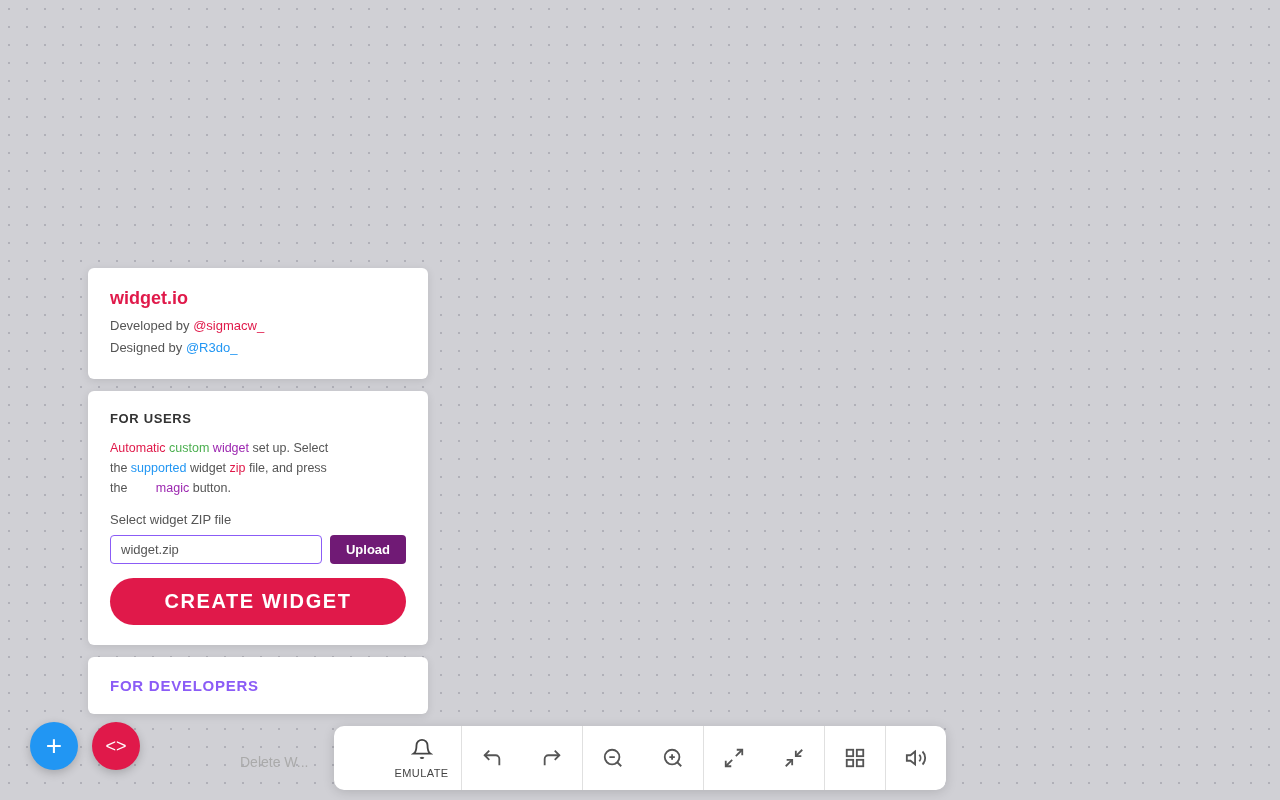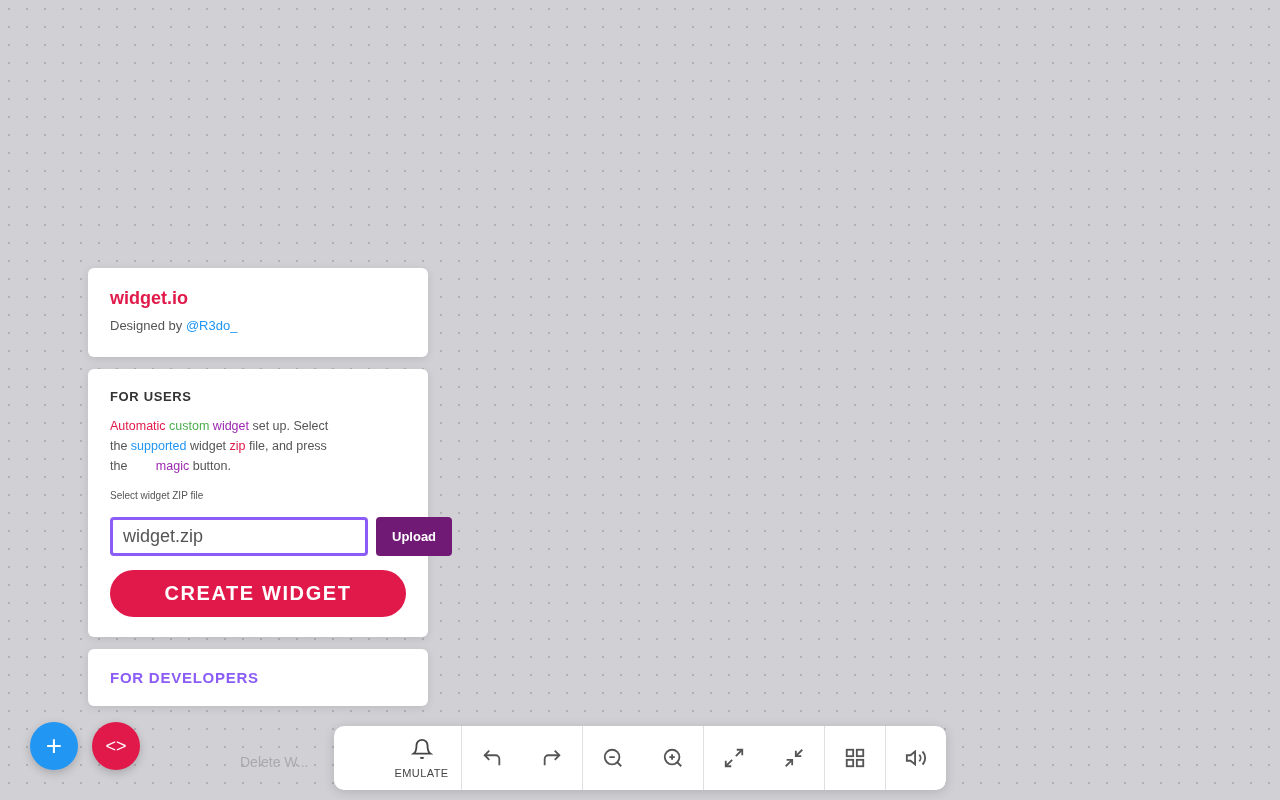--- a/index.html
+++ b/index.html
@@ -72,37 +72,37 @@
     }
 
     .users-card .description .highlight-auto { color: #e0194a; }
     .users-card .description .highlight-custom { color: #4caf50; }
     .users-card .description .highlight-widget { color: #9c27b0; }
     .users-card .description .highlight-supported { color: #2196f3; }
     .users-card .description .highlight-zip { color: #e0194a; }
     .users-card .description .highlight-magic { color: #9c27b0; padding-left: 25px; }
 
     .select-label {
-      font-size: 10px;
-      color: #555;
-      margin-bottom: 16px;
+      font-size: 13px;
+      color: #555;
+      margin-bottom: 8px;
     }
 
     .file-input-row {
       display: flex;
       gap: 8px;
       margin-bottom: 14px;
     }
 
     .file-input {
       flex: 1;
-      border: 3px solid #8b5cf6;
+      border: 1px solid #8b5cf6;
       border-radius: 4px;
       padding: 6px 10px;
-      font-size: 18px;
+      font-size: 13px;
       color: #555;
       background: #fff;
       outline: none;
     }
 
     .upload-btn {
       background: #701a75;
       color: #fff;
       border: none;
       border-radius: 4px;
@@ -246,20 +246,23 @@
       height: 22px;
     }
   </style>
 </head>
 <body>
 
 <div class="cards-container">
 
   <div class="card info-card">
     <div class="app-title">widget.io</div>
+    <div class="credit-line">
+      <span>Developed by </span><span class="handle-sigma">@sigmacw_</span>
+    </div>
     <div class="credit-line">
       <span>Designed by </span><span class="handle-r3do">@R3do_</span>
     </div>
   </div>
 
   <div class="card users-card">
     <div class="section-title">FOR USERS</div>
     <div class="description">
       <span class="highlight-auto">Automatic</span> <span class="highlight-custom">custom</span> <span class="highlight-widget">widget</span> set up. Select<br>the <span class="highlight-supported">supported</span> widget <span class="highlight-zip">zip</span> file, and press<br>the <span class="highlight-magic">magic</span> button.
     </div>

